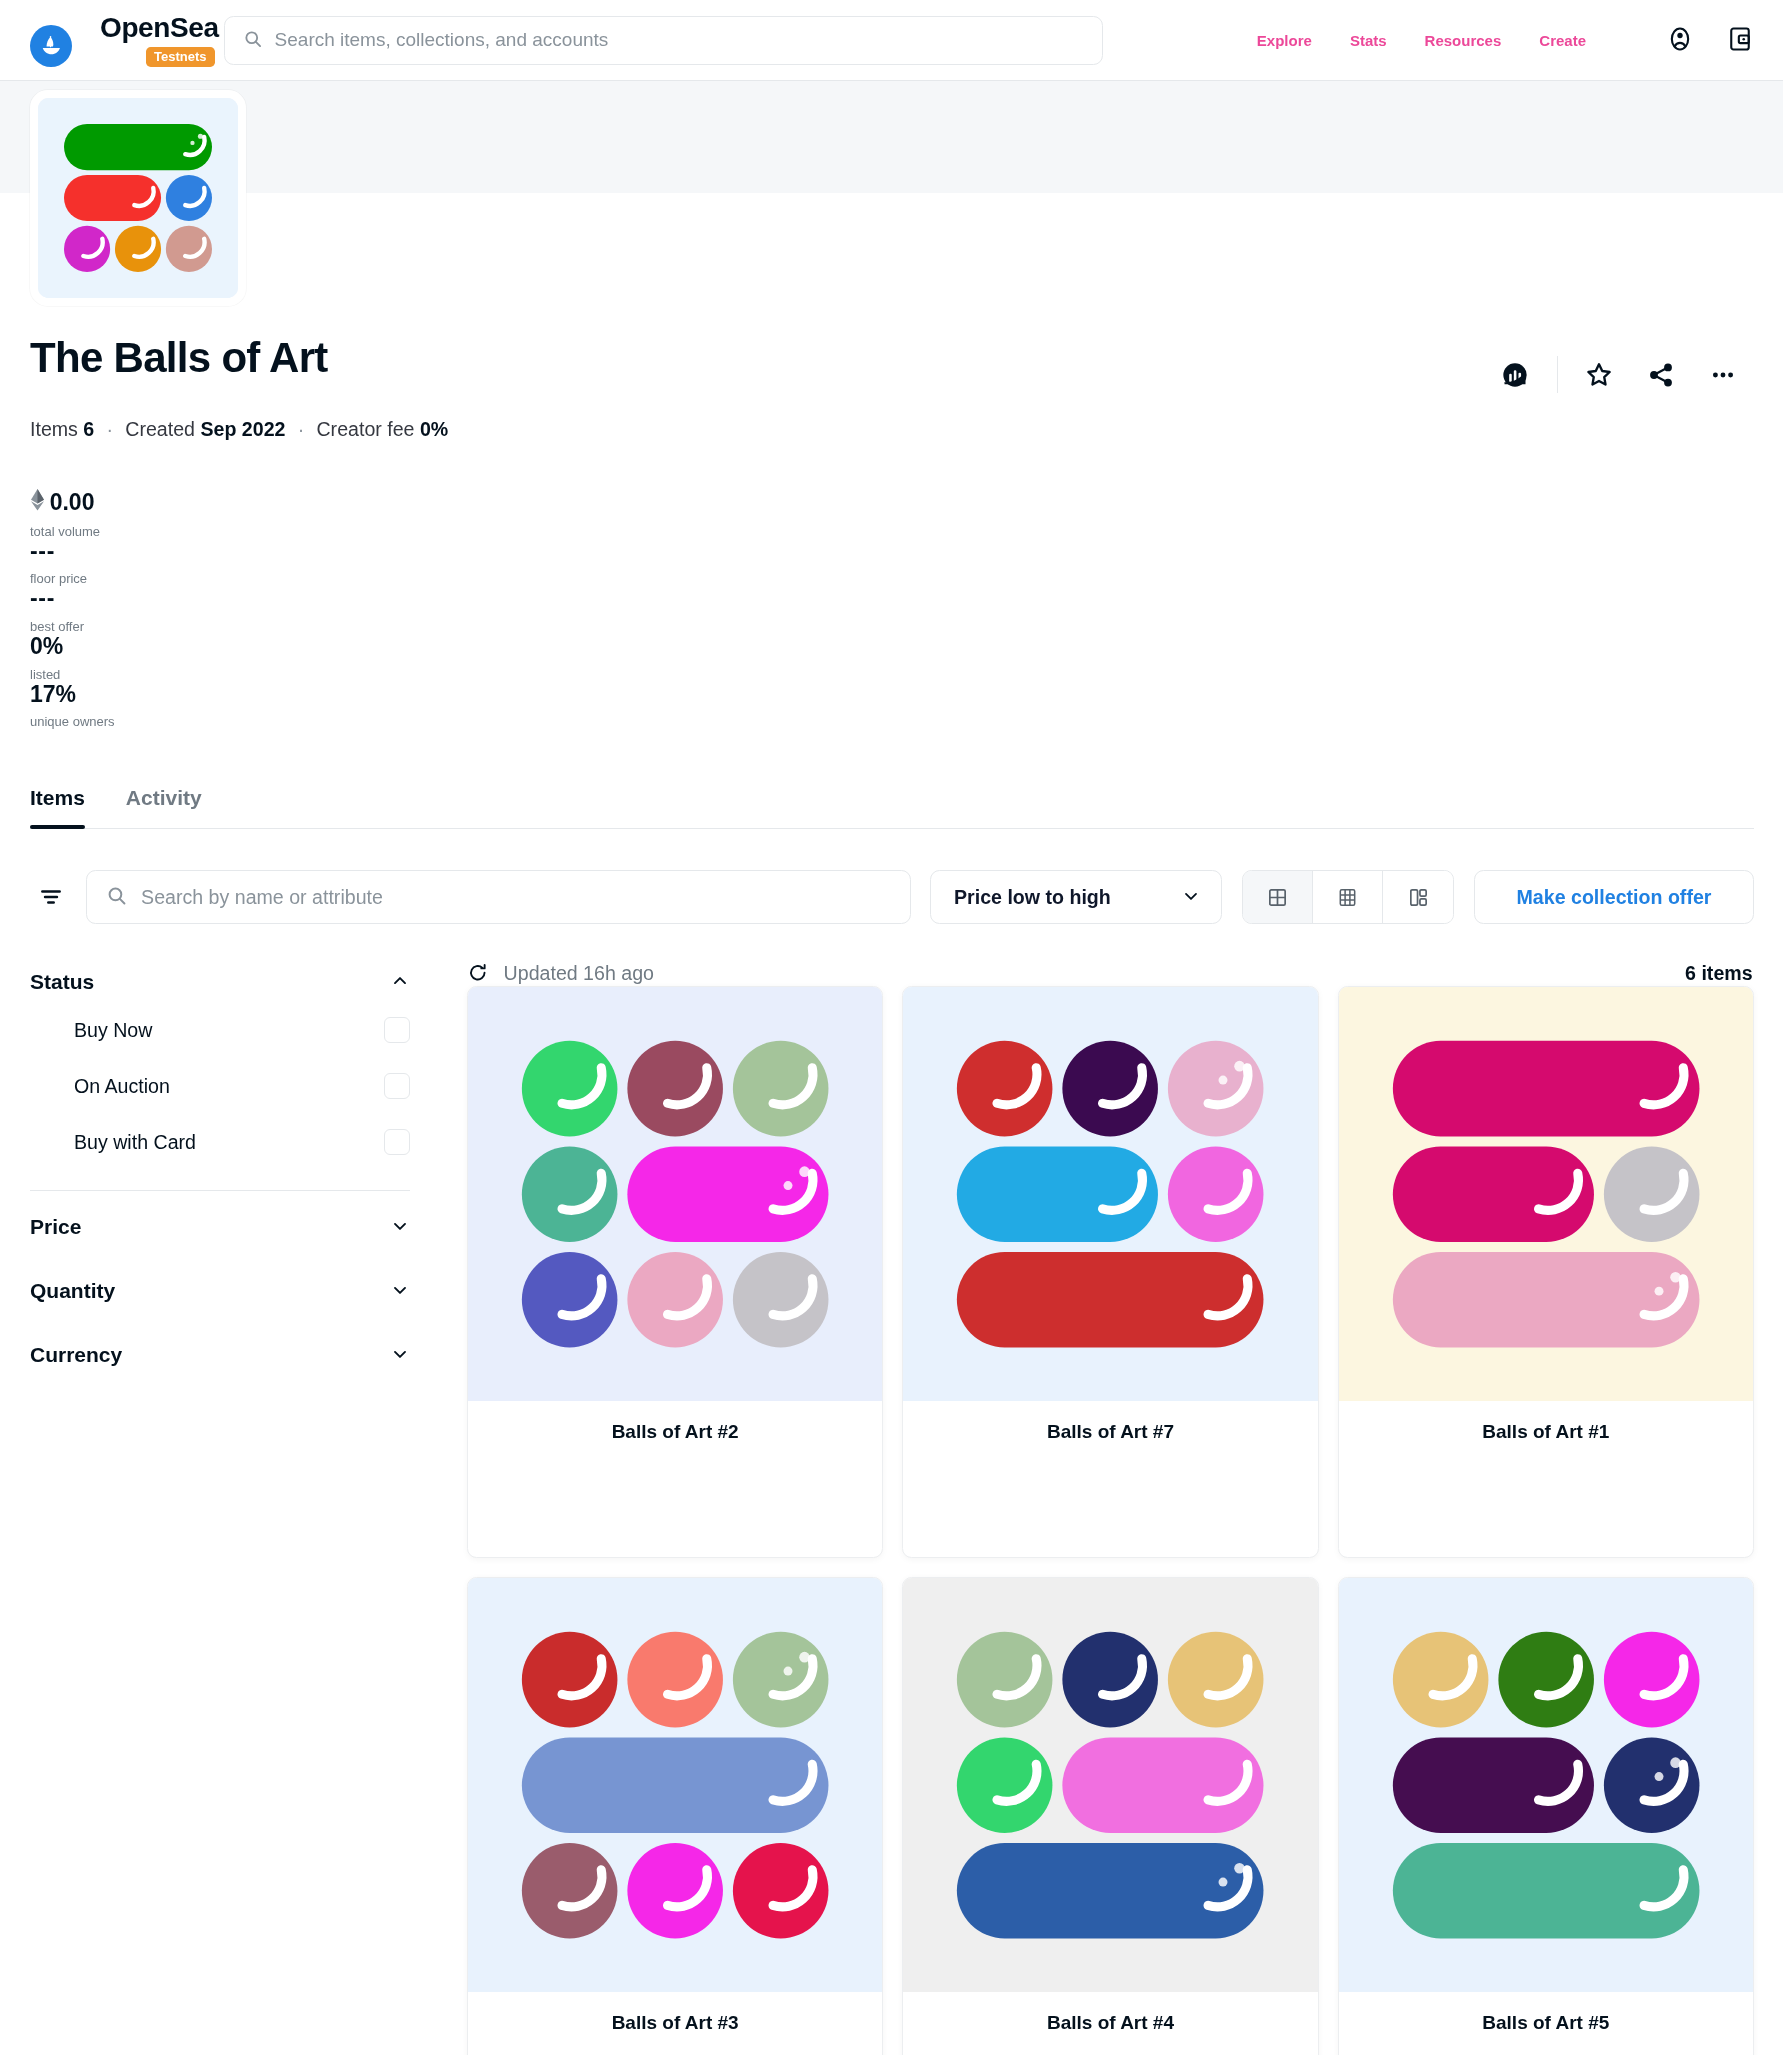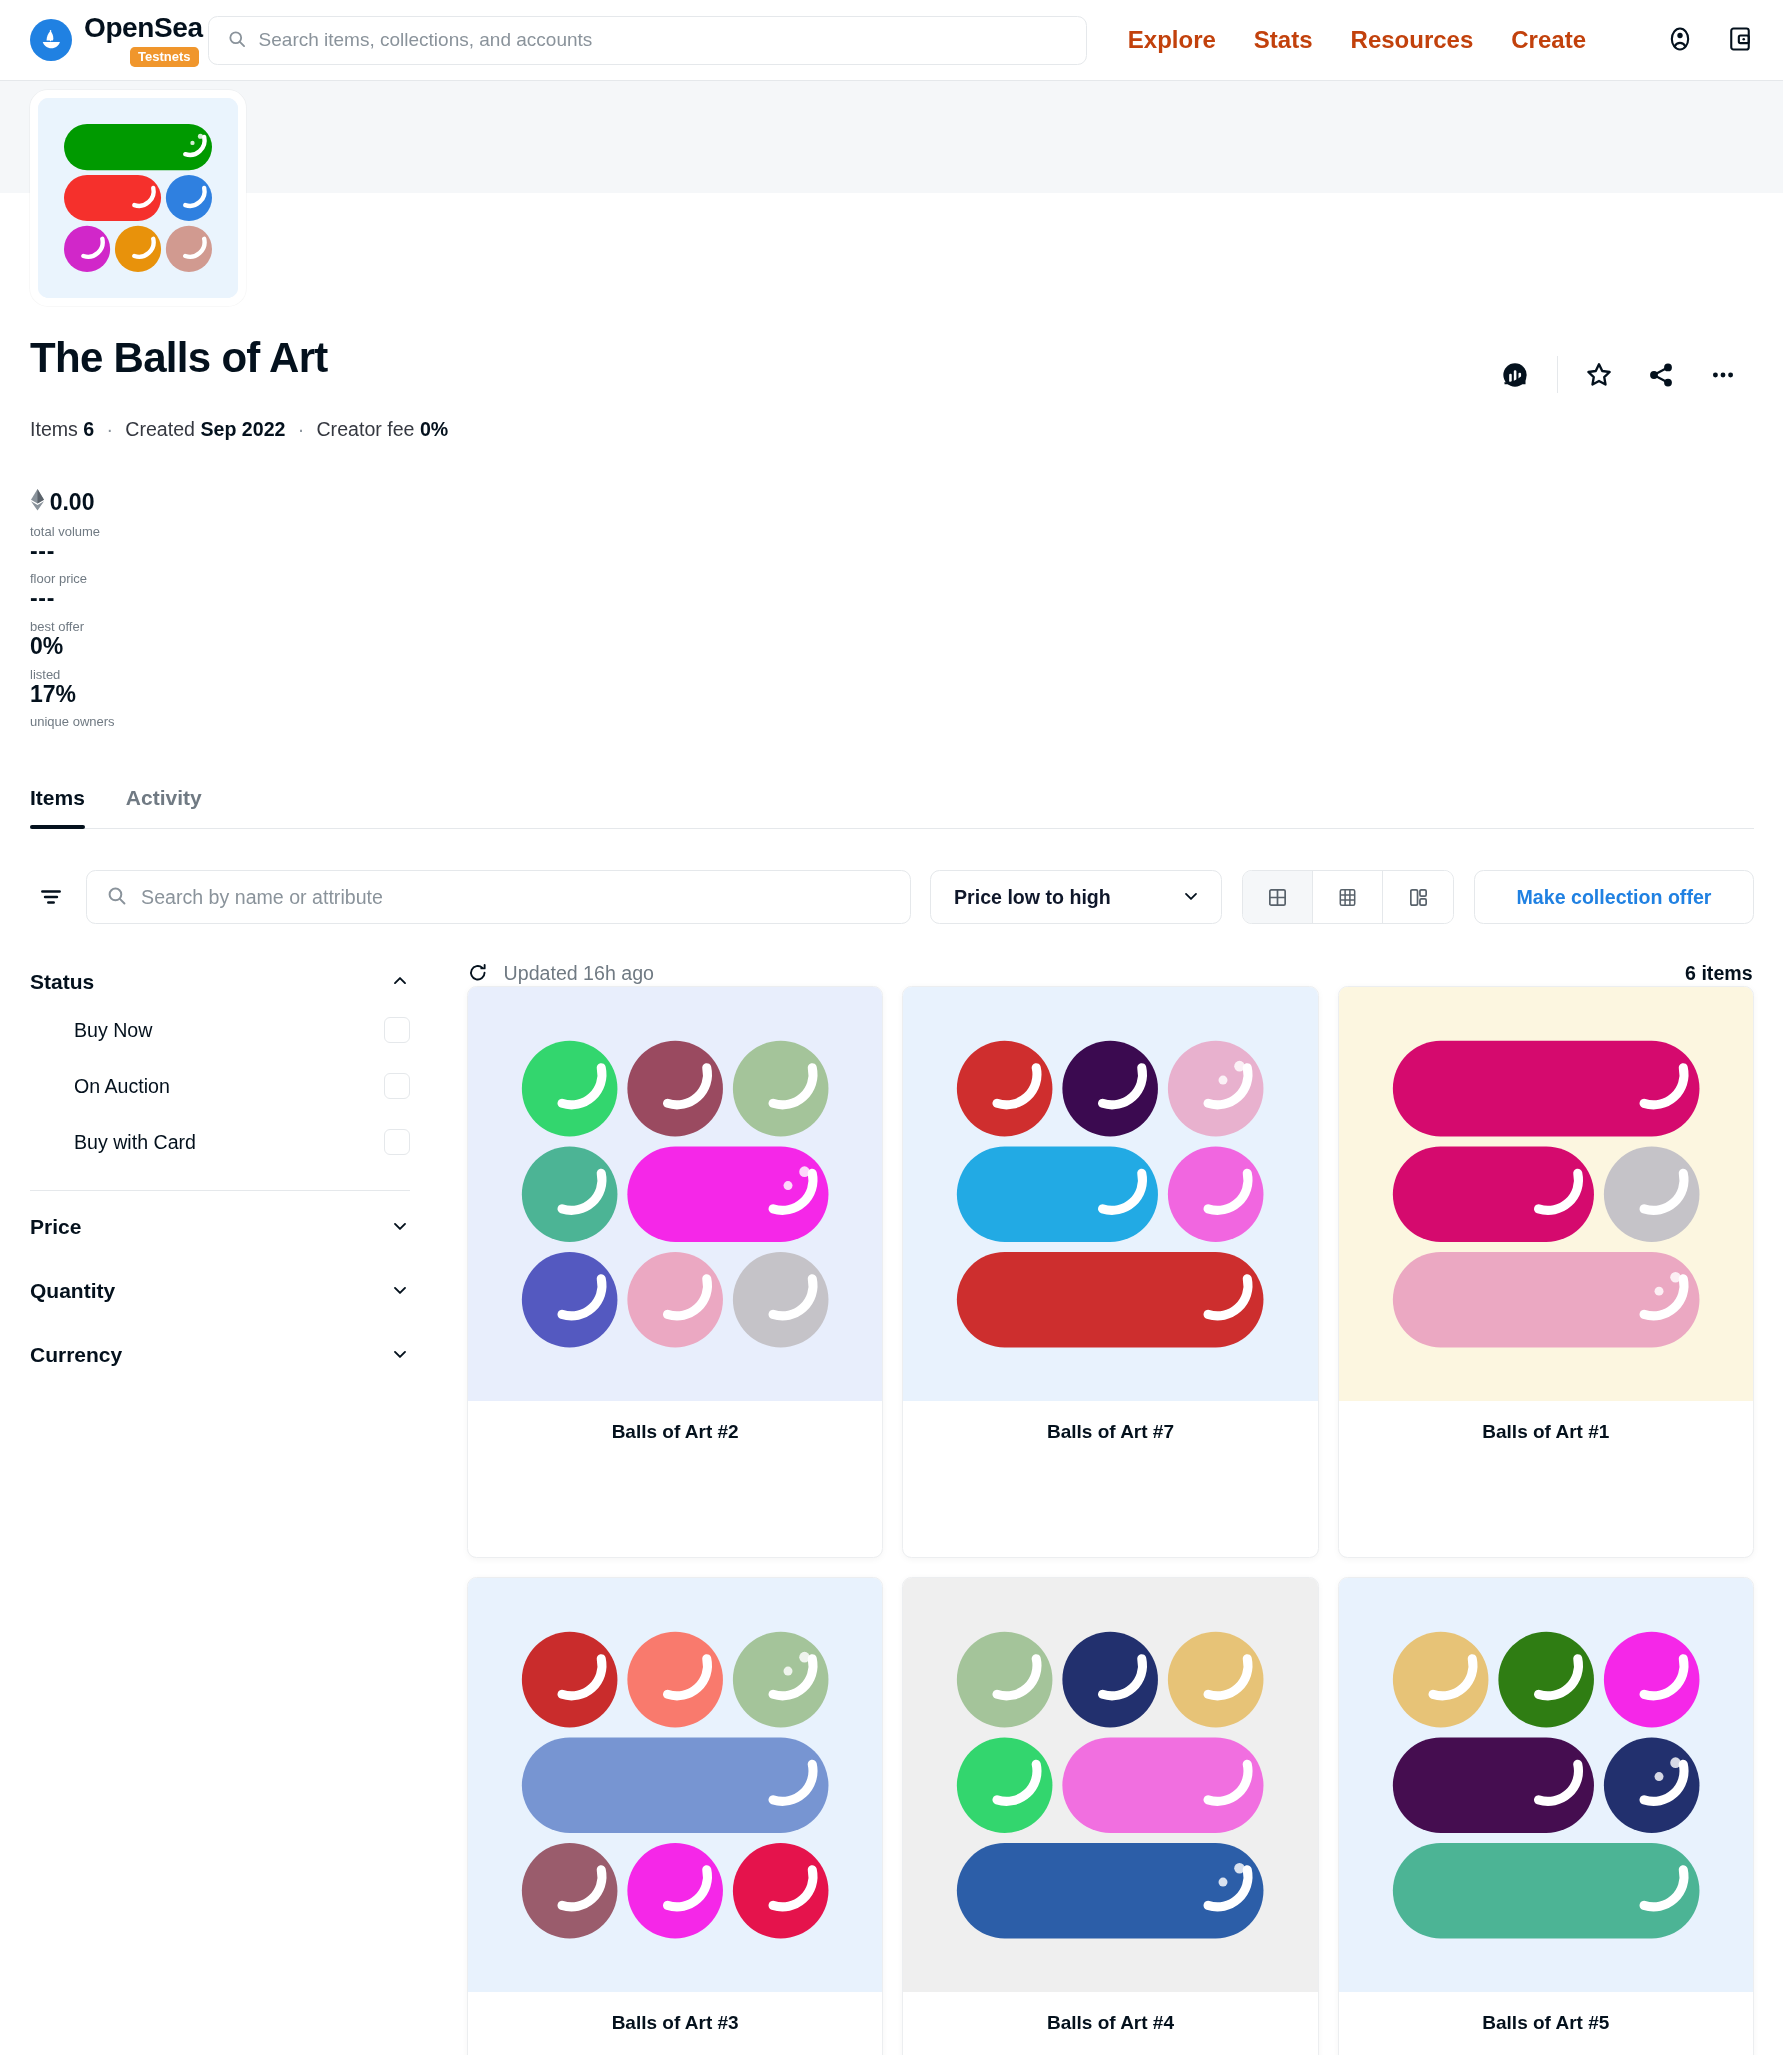--- a/index.html
+++ b/index.html
@@ -15,21 +15,21 @@
   
   .topnav {
     height: 81px;
     display: flex;
     align-items: center;
     padding: 0 30px;
     border-bottom: 0.7px solid #e5e8eb;
     background: #fff;
     position: relative;
   }
-  .brand { display: flex; align-items: center; gap: 12px; flex-shrink: 0; position: relative; }
+  .brand { display: flex; align-items: flex-end; gap: 28px; flex-shrink: 0; position: relative; }
   .logo-circle {
     width: 42px; height: 42px; border-radius: 50%;
     background: #2081e2;
     display: flex; align-items: center; justify-content: center;
     flex-shrink: 0;
   }
   .brand-text { display: flex; flex-direction: column; align-items: flex-start; }
   .brand-name { font-size: 28px; font-weight: 700; letter-spacing: -0.4px; line-height: 1.1; color: #04111d; }
   .testnets-badge {
     margin-top: 2.7px;
@@ -60,21 +60,21 @@
     font-size: 19px; font-family: inherit; color: #04111d;
     width: 100%;
   }
   .global-search input::placeholder { color: #8a939b; }
 
   .nav-links {
     margin-left: auto;
     display: flex; align-items: center; gap: 38px;
   }
   .nav-link {
-    font-size: 24px; font-weight: 600; color: #c2410c;
+    font-size: 15px; font-weight: 600; color: #ec4899;
     text-decoration: none; white-space: nowrap; cursor: pointer;
   }
   .nav-icons { display: flex; align-items: center; gap: 32px; margin-left: 42px; }
 
   
   .banner {
     height: 112px;
     background: #f5f7f9;
     width: 100%;
   }

